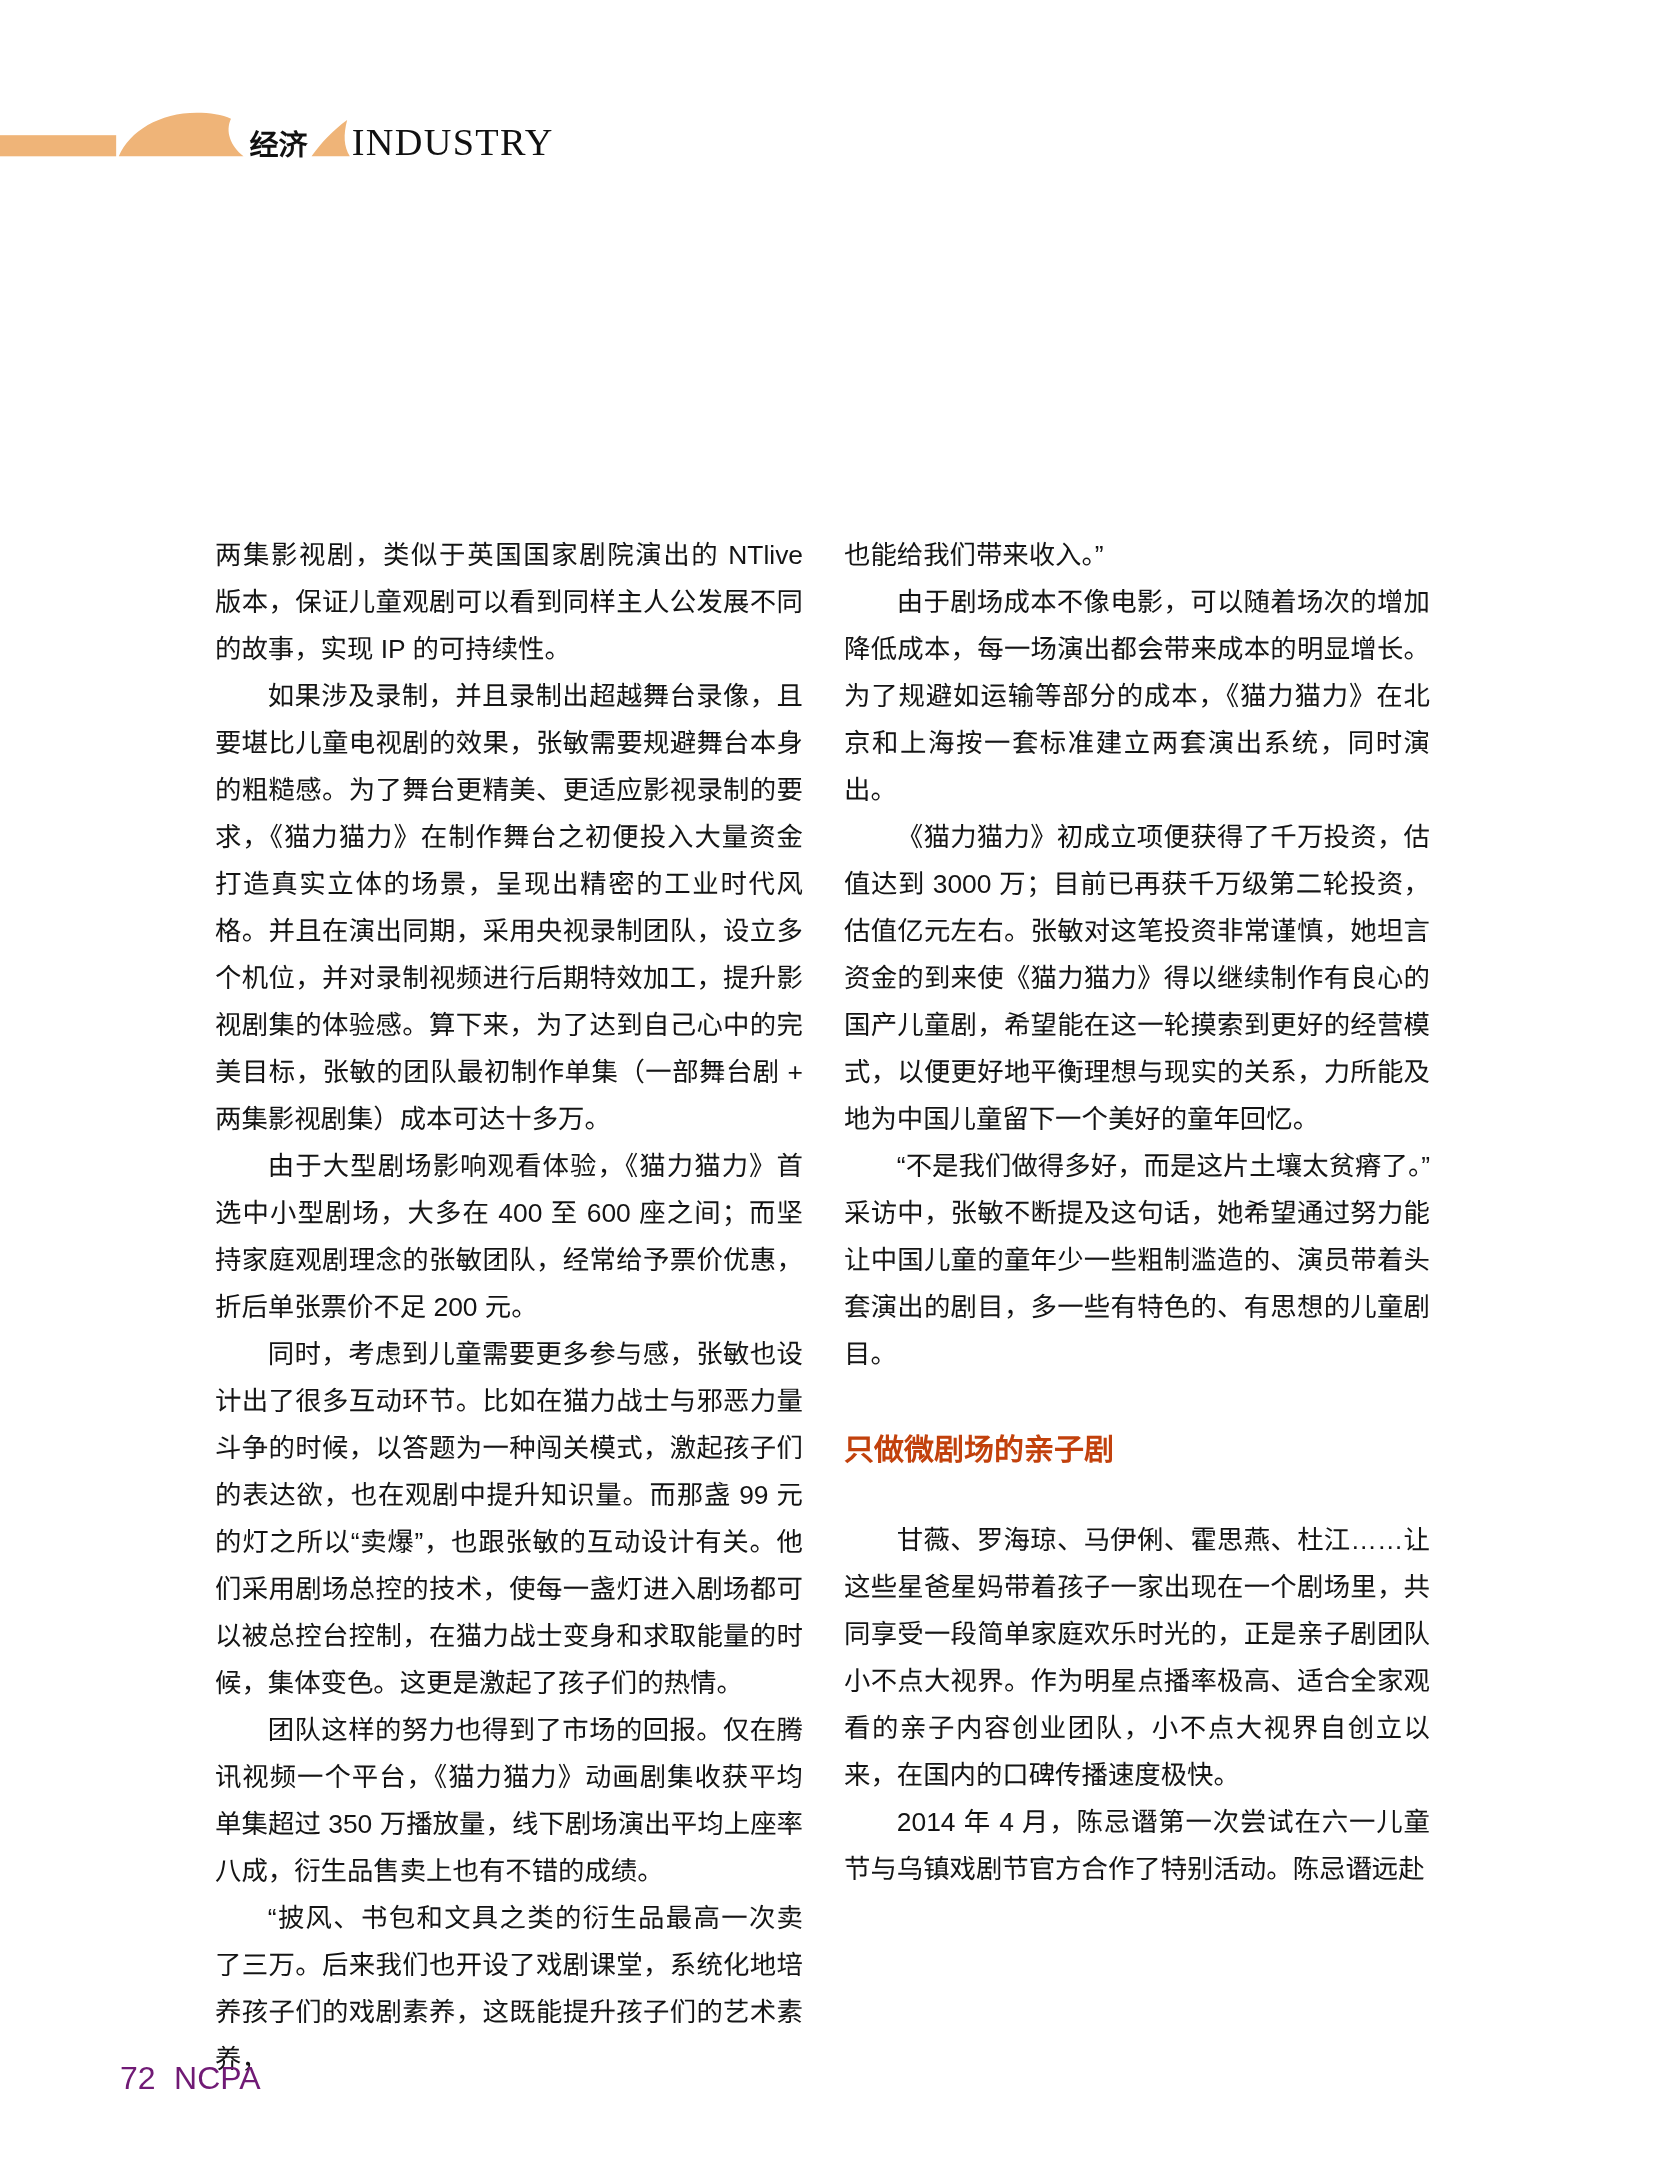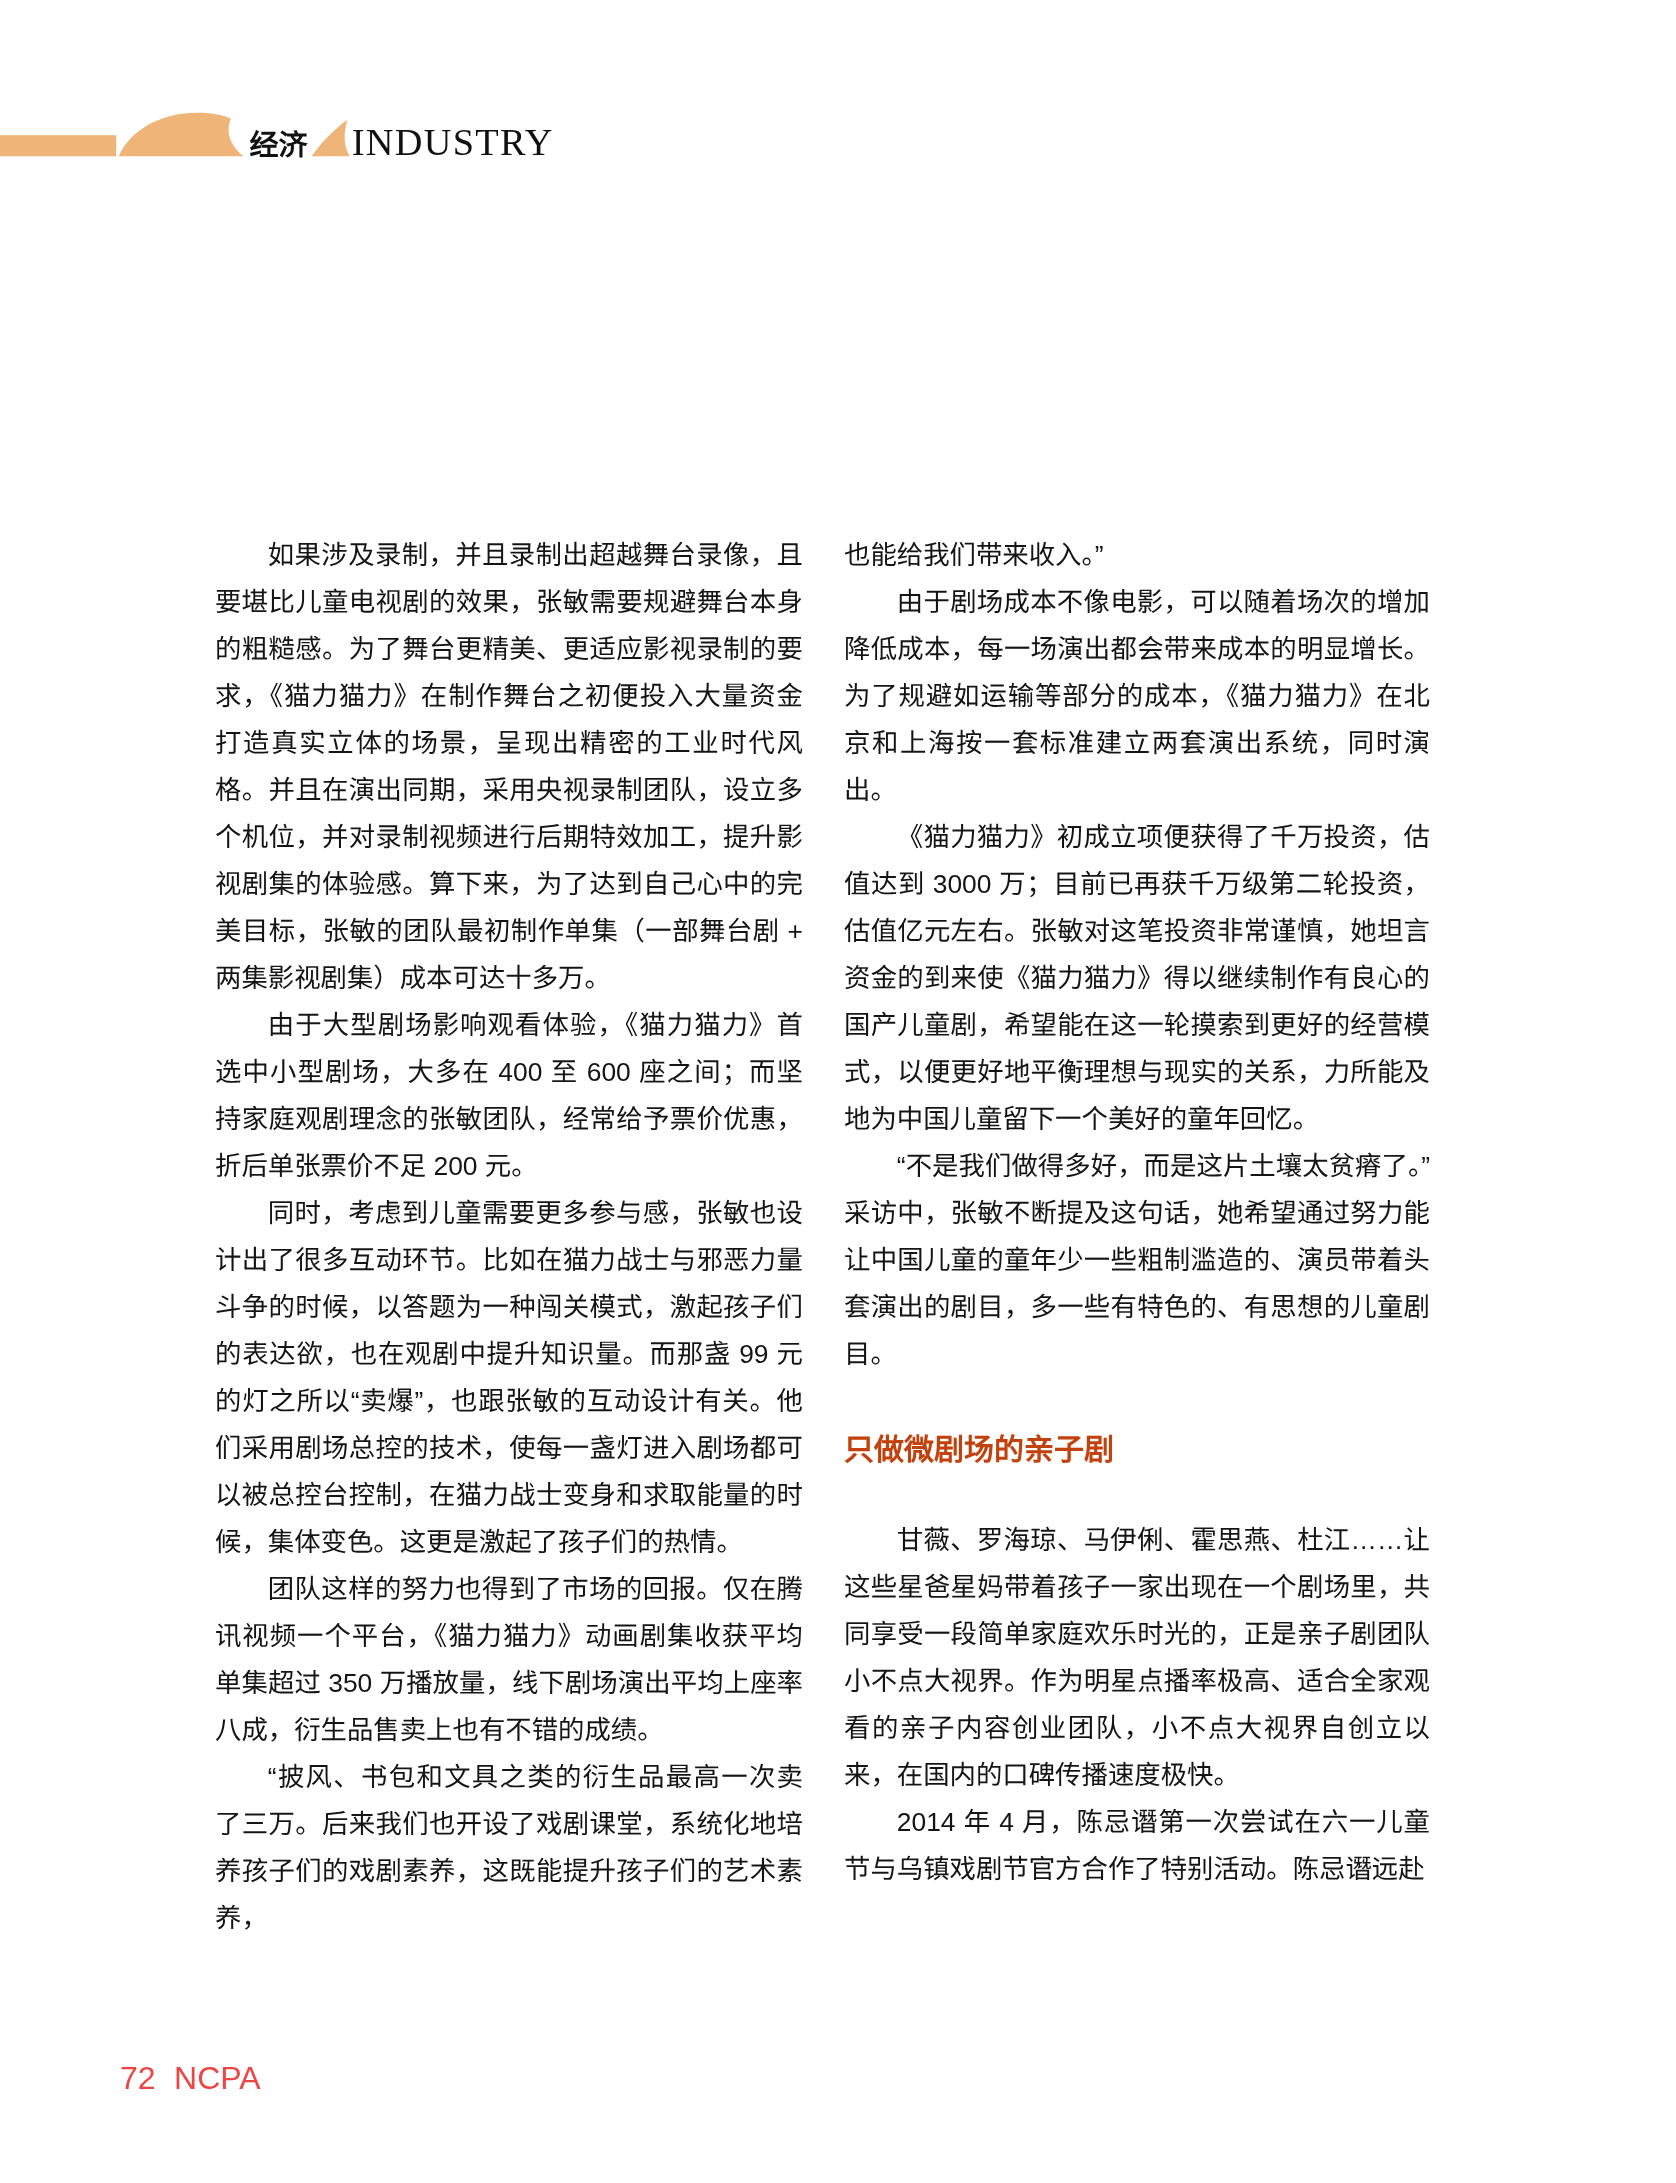--- a/index.html
+++ b/index.html
@@ -65,41 +65,42 @@
   
   .page-footer {
     position: absolute;
     left: 120px;
     top: 2062px;
     display: flex;
     align-items: baseline;
     gap: 18.5px;
     font-size: 32px;
     line-height: 32px;
-    color: #ef4444;
+    color: #701a75;
   }
 </style>
 </head>
 <body>
 
 <div class="page">
 
   <div class="header-banner">
     <svg viewBox="0 0 900 95" xmlns="http://www.w3.org/2000/svg">
       <g>
         <rect x="0" y="44" width="176" height="32" fill="#efb478"></rect>
         <path d="M 180 76 C 196 38 242 10 298 10 C 318 10 337 13 350 19 C 341 38 349 60 369 76 Z" fill="#efb478"></path>
         <path d="M 472 76 C 487 55 505 36 526 21 C 520 44 521 61 530 76 Z" fill="#efb478"></path>
       </g>
       <text class="zh-label" x="378" y="74">经济</text>
       <text class="en-label" x="533" y="74">INDUSTRY</text>
     </svg>
   </div>
 
   <div class="column column-left">
+    <p>两集影视剧，类似于英国国家剧院演出的 NTlive 版本，保证儿童观剧可以看到同样主人公发展不同的故事，实现 IP 的可持续性。</p>
     <p class="indent">如果涉及录制，并且录制出超越舞台录像，且要堪比儿童电视剧的效果，张敏需要规避舞台本身的粗糙感。为了舞台更精美、更适应影视录制的要求，《猫力猫力》在制作舞台之初便投入大量资金打造真实立体的场景，呈现出精密的工业时代风格。并且在演出同期，采用央视录制团队，设立多个机位，并对录制视频进行后期特效加工，提升影视剧集的体验感。算下来，为了达到自己心中的完美目标，张敏的团队最初制作单集（一部舞台剧 + 两集影视剧集）成本可达十多万。</p>
     <p class="indent">由于大型剧场影响观看体验，《猫力猫力》首选中小型剧场，大多在 400 至 600 座之间；而坚持家庭观剧理念的张敏团队，经常给予票价优惠，折后单张票价不足 200 元。</p>
     <p class="indent">同时，考虑到儿童需要更多参与感，张敏也设计出了很多互动环节。比如在猫力战士与邪恶力量斗争的时候，以答题为一种闯关模式，激起孩子们的表达欲，也在观剧中提升知识量。而那盏 99 元的灯之所以“卖爆”，也跟张敏的互动设计有关。他们采用剧场总控的技术，使每一盏灯进入剧场都可以被总控台控制，在猫力战士变身和求取能量的时候，集体变色。这更是激起了孩子们的热情。</p>
     <p class="indent">团队这样的努力也得到了市场的回报。仅在腾讯视频一个平台，《猫力猫力》动画剧集收获平均单集超过 350 万播放量，线下剧场演出平均上座率八成，衍生品售卖上也有不错的成绩。</p>
     <p class="indent">“披风、书包和文具之类的衍生品最高一次卖了三万。后来我们也开设了戏剧课堂，系统化地培养孩子们的戏剧素养，这既能提升孩子们的艺术素养，</p>
   </div>
 
   <div class="column column-right">
     <p>也能给我们带来收入。”</p>
     <p class="indent">由于剧场成本不像电影，可以随着场次的增加降低成本，每一场演出都会带来成本的明显增长。为了规避如运输等部分的成本，《猫力猫力》在北京和上海按一套标准建立两套演出系统，同时演出。</p>

